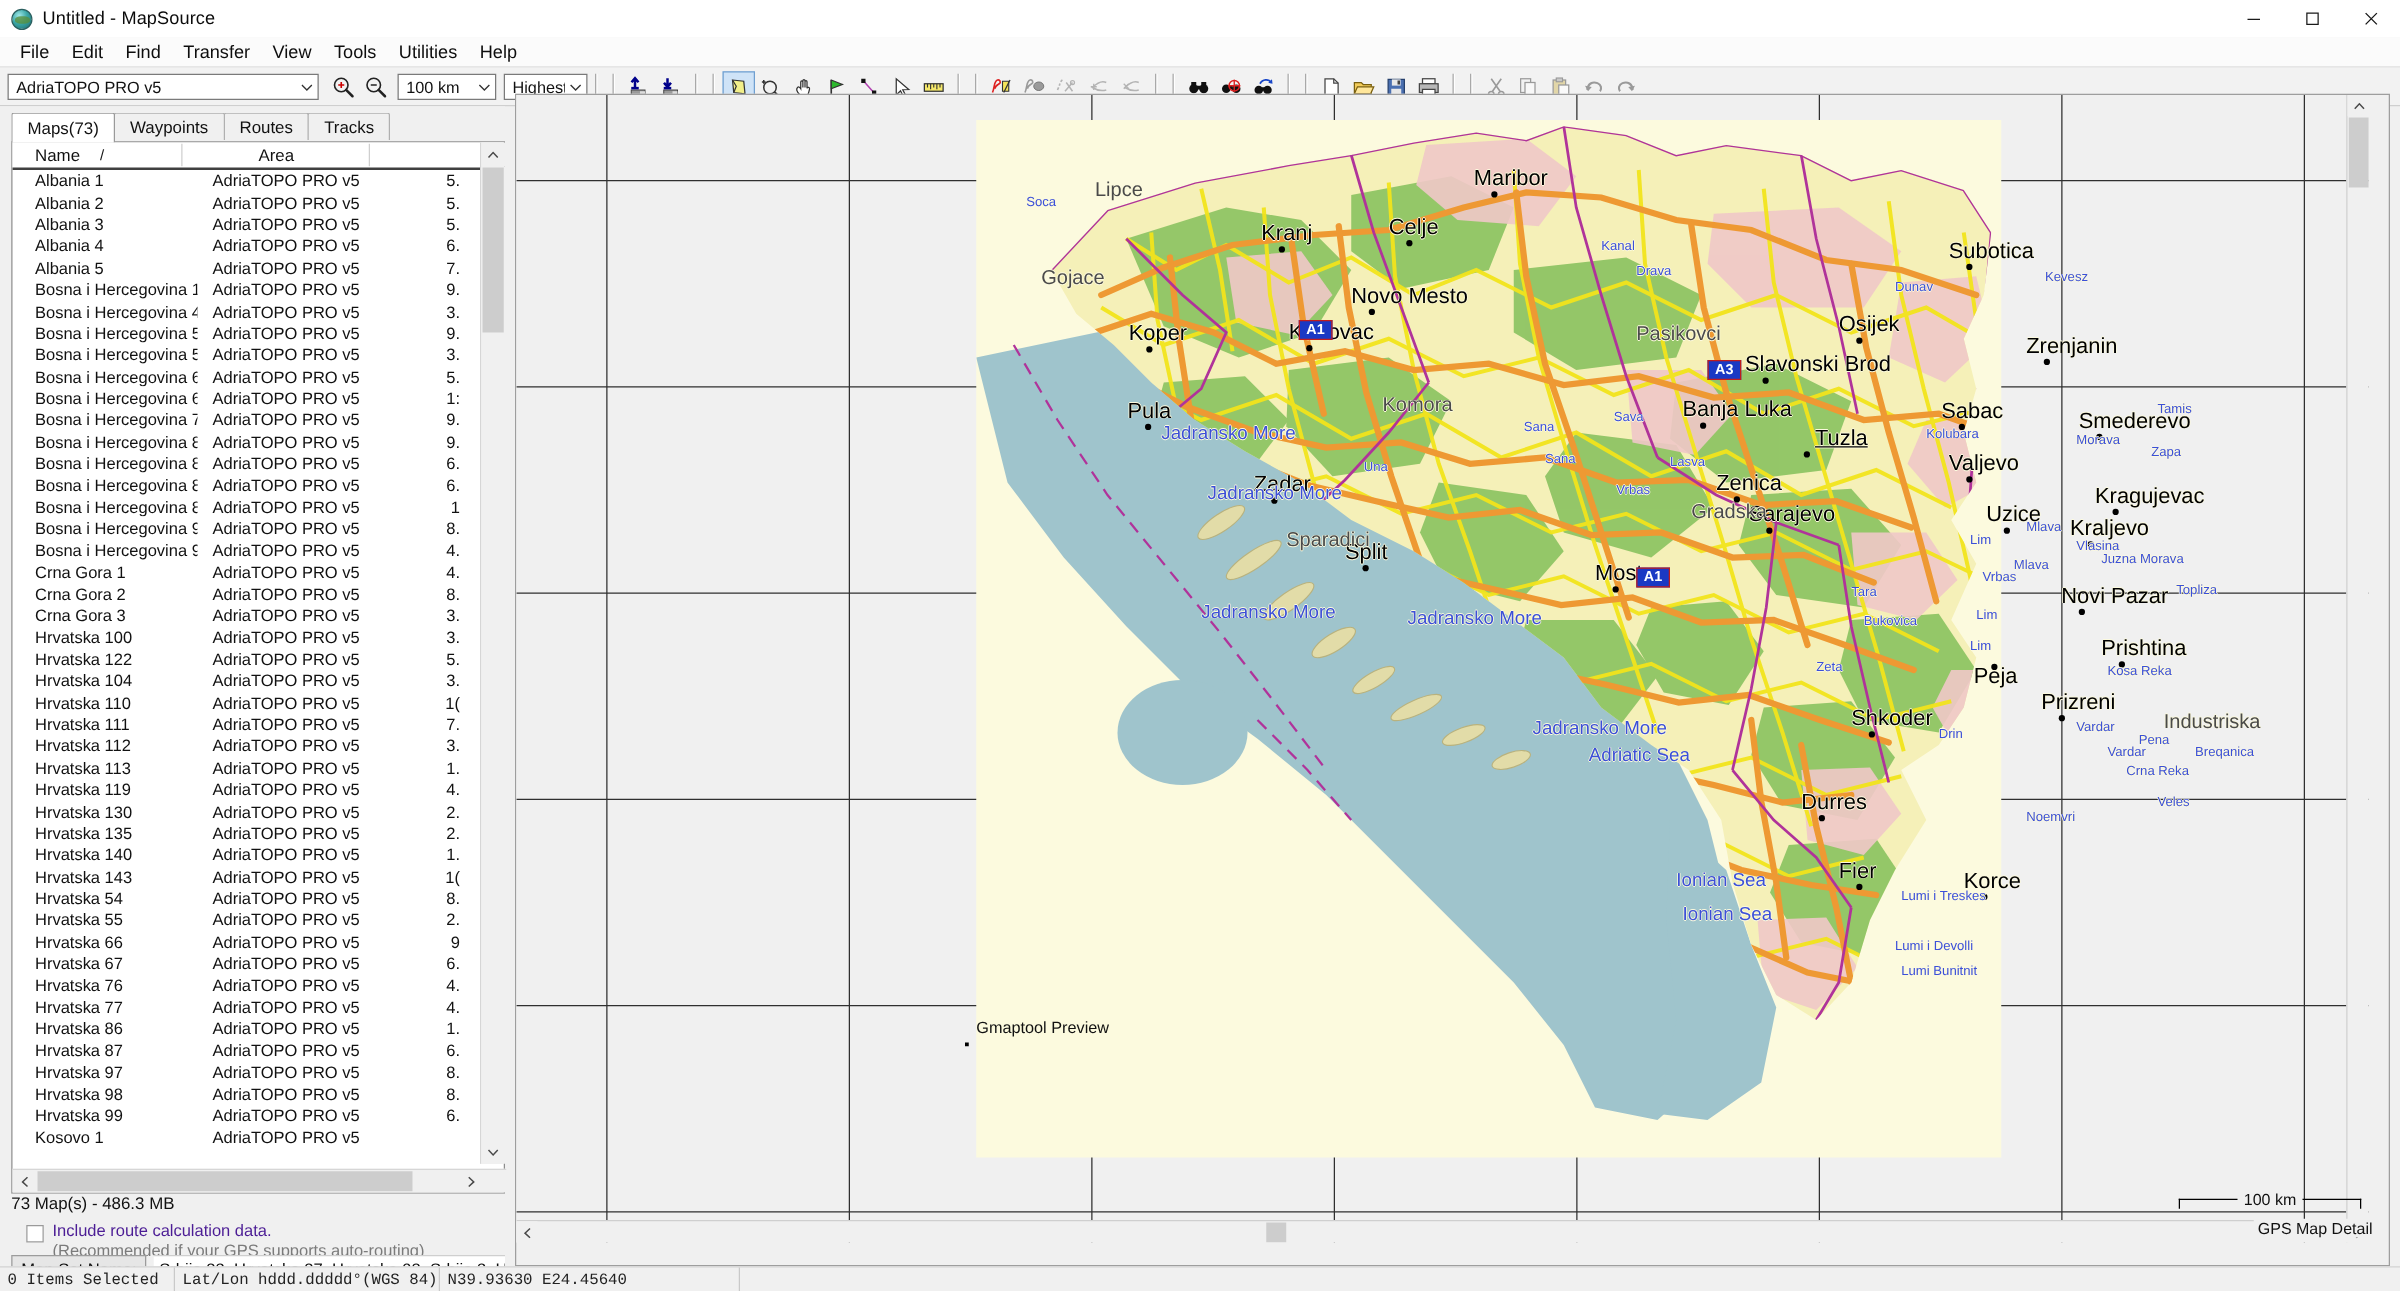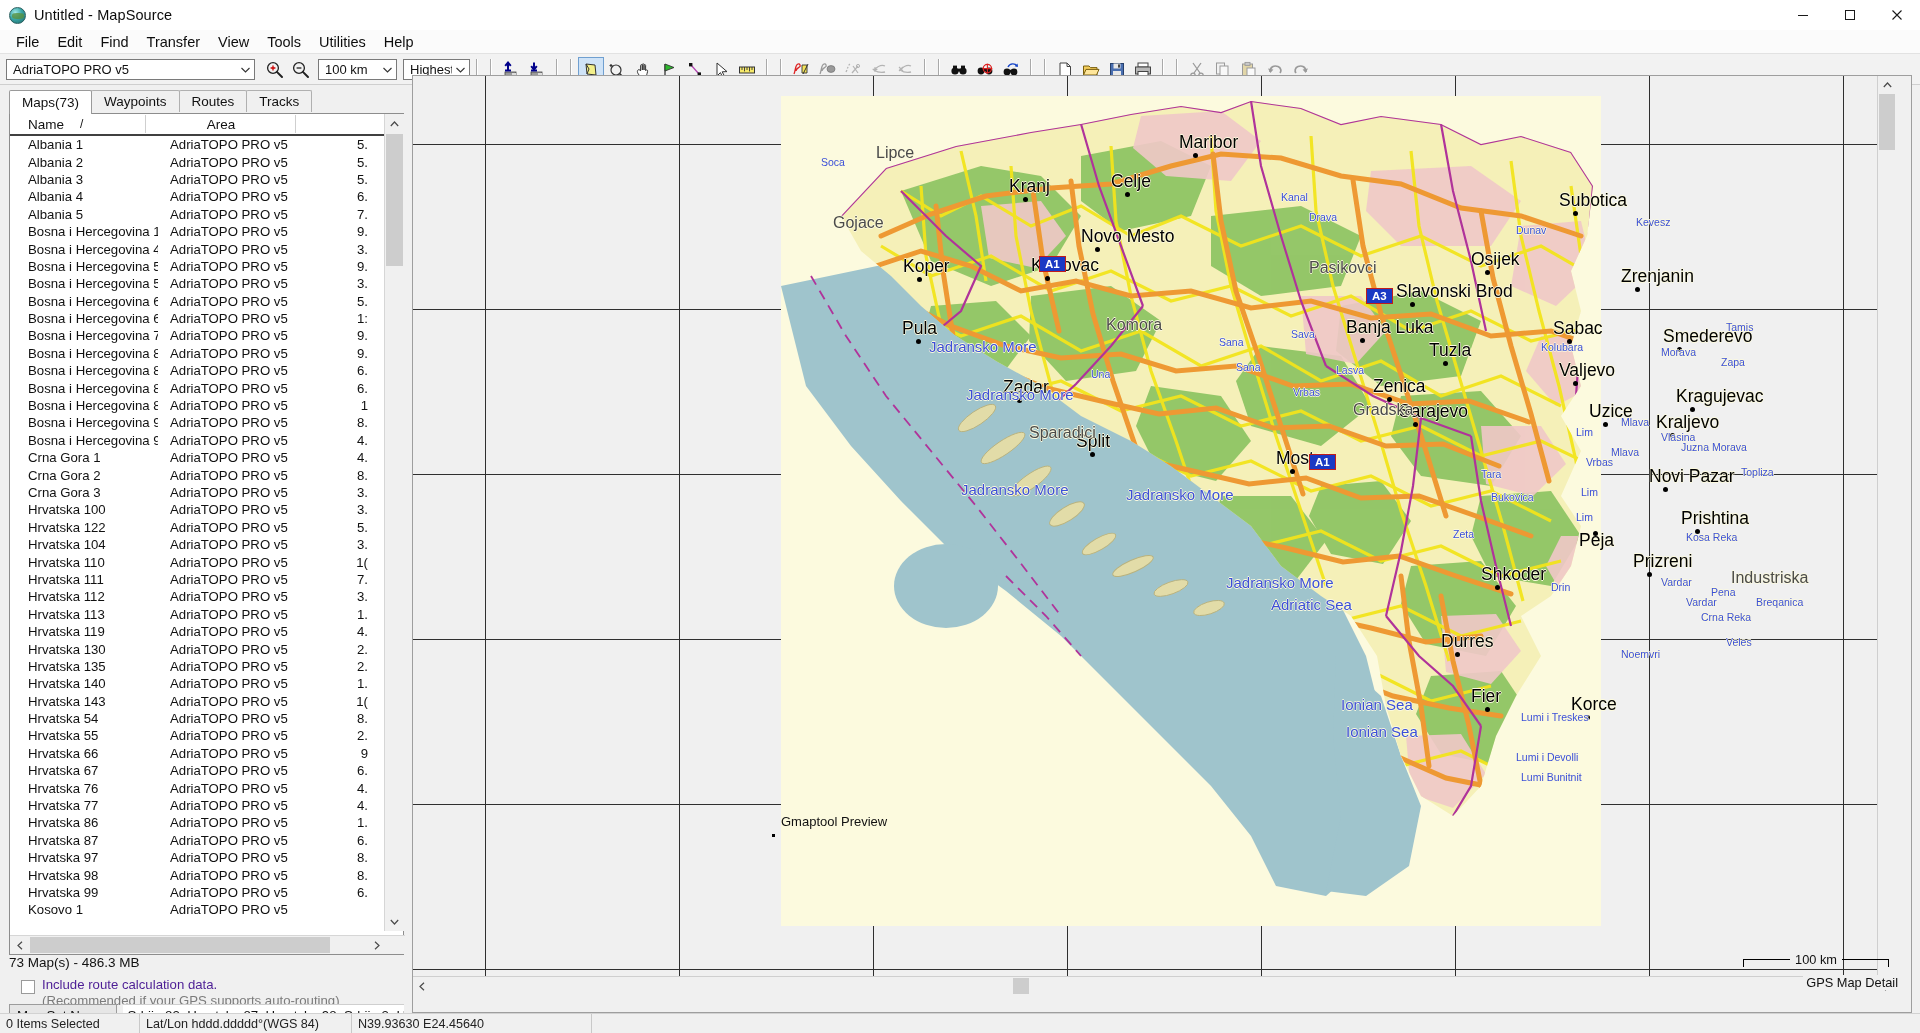--- a/index.html
+++ b/index.html
@@ -166,21 +166,21 @@
     font-size:13.3px; color:#111; padding-left:4px; display:flex; align-items:center;
     overflow:hidden; white-space:nowrap;
   }
 
   
   #statusbar {
     position:absolute; left:0; bottom:0; width:1920px; height:20px;
     background:#f0f0f0; border-top:1px solid #d2d2d2;
     display:flex; align-items:center; font-size:12.6px; color:#222;
   }
-  .sb-cell { height:20px; display:flex; align-items:center; padding-left:6px; border-right:1px solid #c9c9c9; }
+  .sb-cell { height:20px; display:flex; align-items:center; padding-left:6px; border-right:1px solid #c9c9c9;font-family:Liberation Mono, monospace; }
   #sb-sel { width:140px; }
   #sb-datum { width:212px; }
   #sb-coord { width:240px; }
   #sb-rest { flex:1; border-right:none; }
 
   
   #maparea {
     position:absolute; left:412px; top:75px; width:1500px; height:938px;
     background:#f0f0f0; border:1px solid #9e9e9e; overflow:hidden;
   }
@@ -985,21 +985,21 @@
           <div class="mlabel city-big" style="left: 615px; top: 185px;">Slavonski Brod</div>
           <div class="citydot" style="left: 629px; top: 206px;"></div>
           <div class="mlabel city-big" style="left: 565px; top: 221px;">Banja Luka</div>
           <div class="citydot" style="left: 579px; top: 242px;"></div>
           <div class="mlabel city-big" style="left: 772px; top: 222px;">Sabac</div>
           <div class="citydot" style="left: 786px; top: 243px;"></div>
           <div class="mlabel city-big" style="left: 882px; top: 230px;">Smederevo</div>
           <div class="citydot" style="left: 896px; top: 251px;"></div>
           <div class="mlabel city-big" style="left: 121px; top: 222px;">Pula</div>
           <div class="citydot" style="left: 135px; top: 243px;"></div>
-          <div class="mlabel city-big" style="left: 648px; top: 244px;">Tuzla</div>
+          <div class="mlabel city-big" style="left: 671px; top: 244px; text-decoration: underline;">Tuzla</div>
           <div class="citydot" style="left: 662px; top: 265px;"></div>
           <div class="mlabel city-big" style="left: 778px; top: 264px;">Valjevo</div>
           <div class="citydot" style="left: 792px; top: 285px;"></div>
           <div class="mlabel city-big" style="left: 592px; top: 280px;">Zenica</div>
           <div class="citydot" style="left: 606px; top: 301px;"></div>
           <div class="mlabel city-big" style="left: 222px; top: 281px;">Zadar</div>
           <div class="citydot" style="left: 236px; top: 302px;"></div>
           <div class="mlabel city-big" style="left: 895px; top: 290px;">Kragujevac</div>
           <div class="citydot" style="left: 909px; top: 311px;"></div>
           <div class="mlabel city-big" style="left: 618px; top: 305px;">Sarajevo</div>

